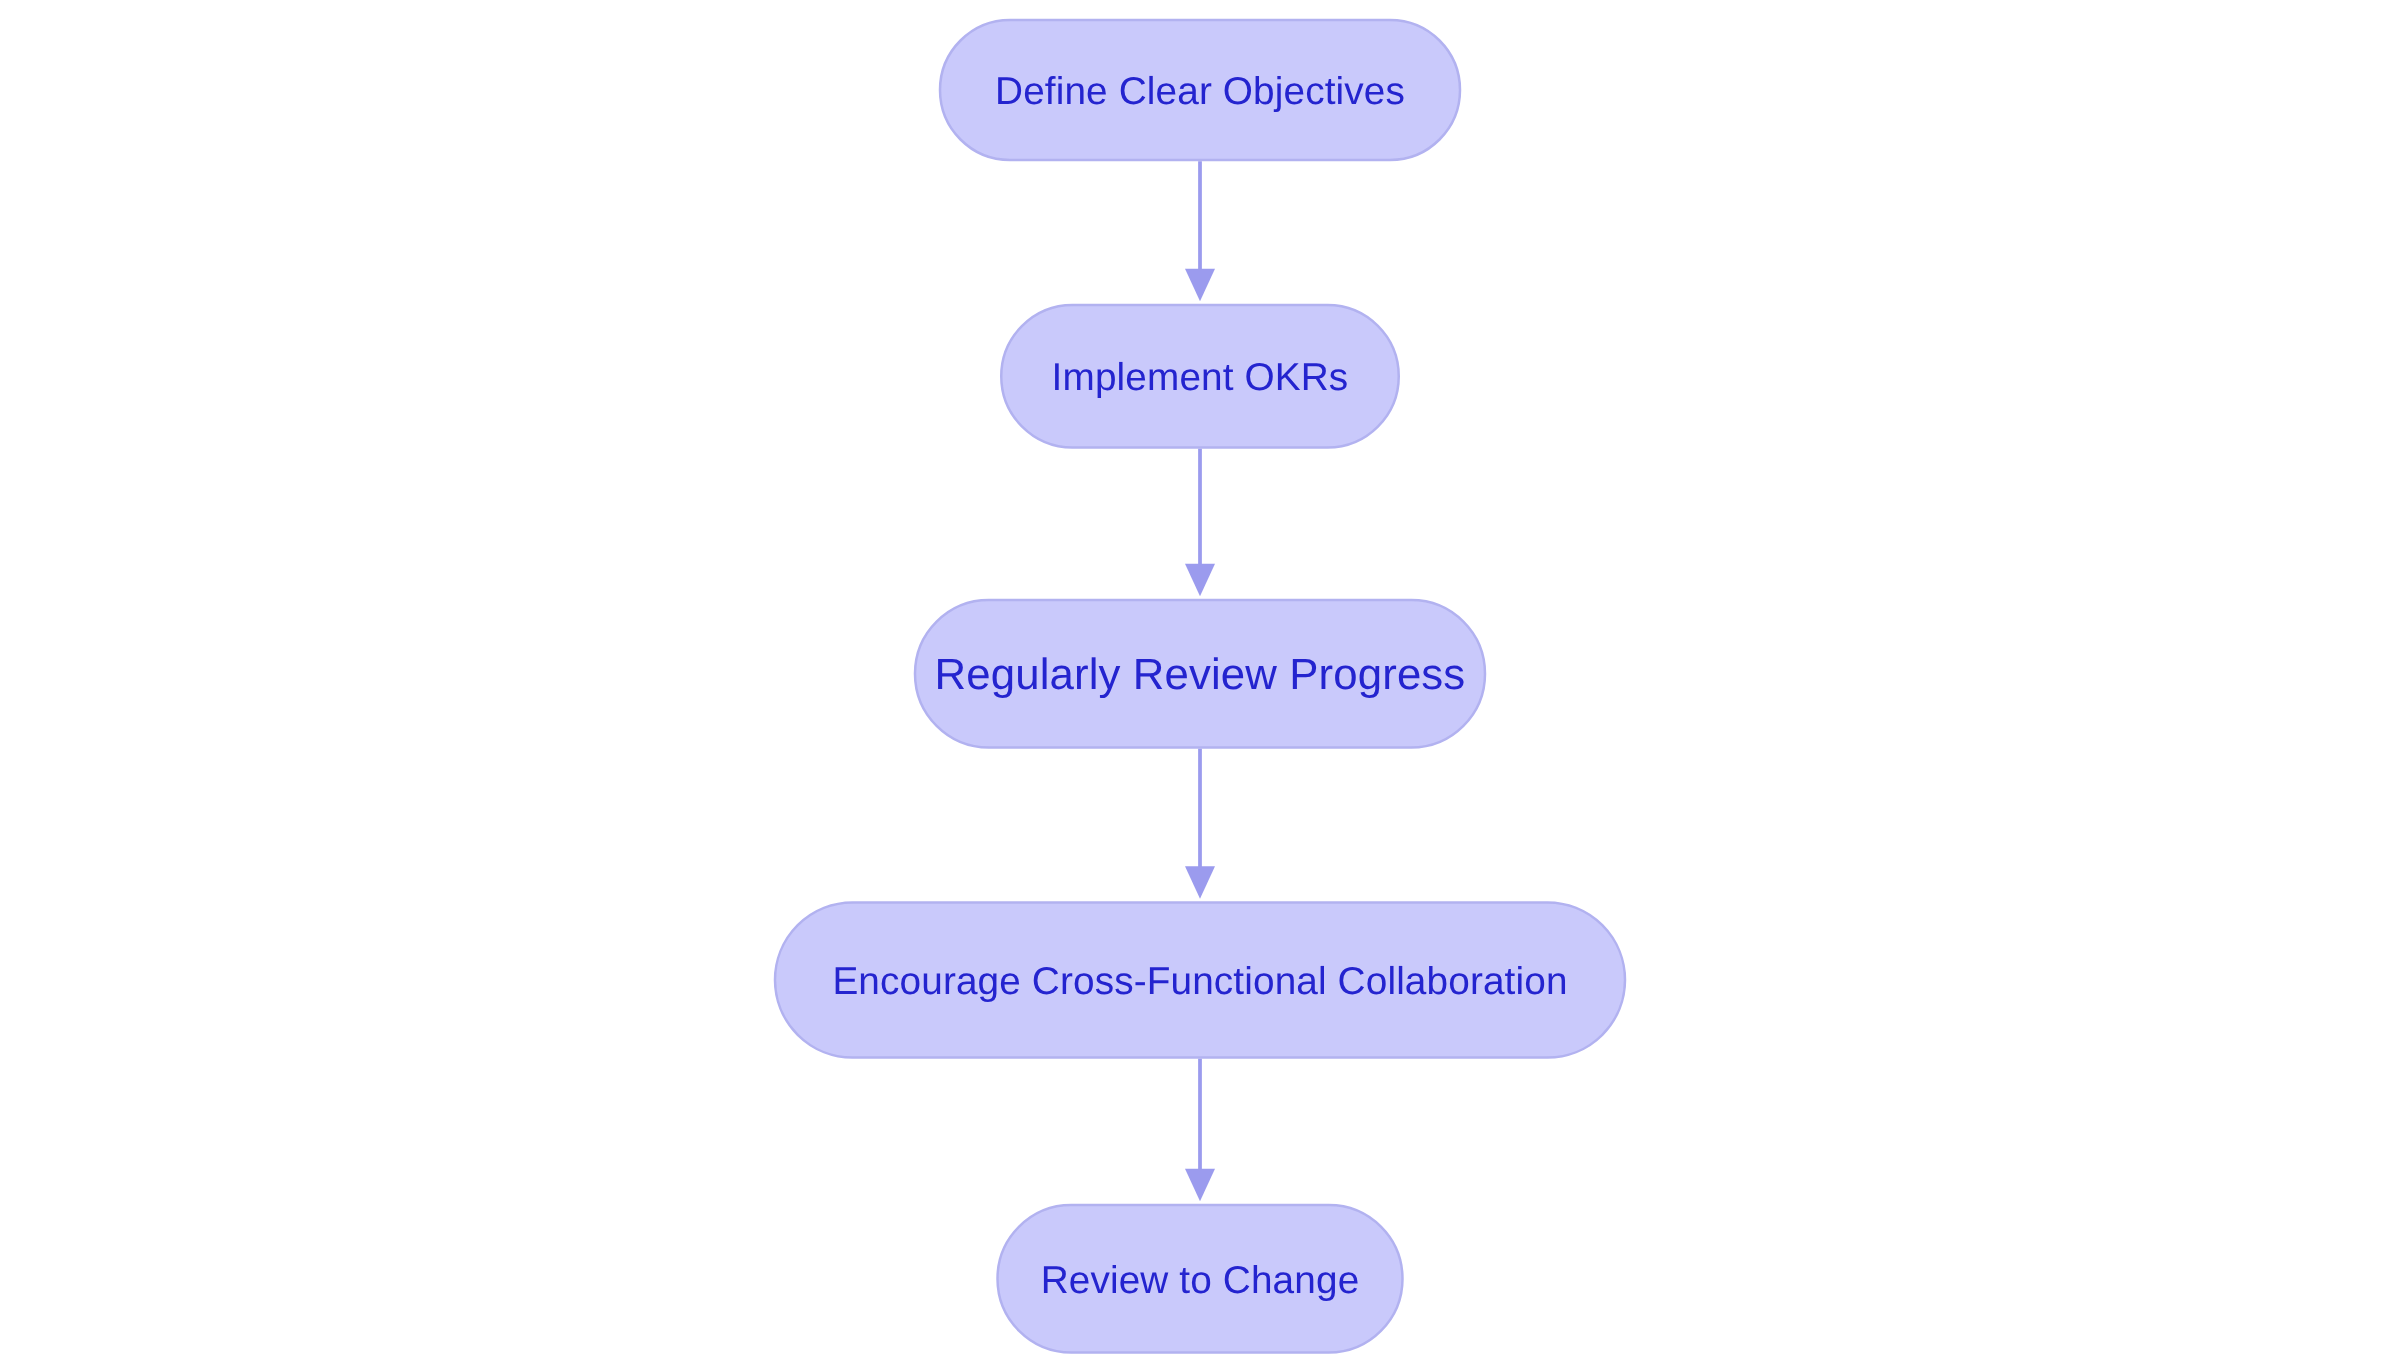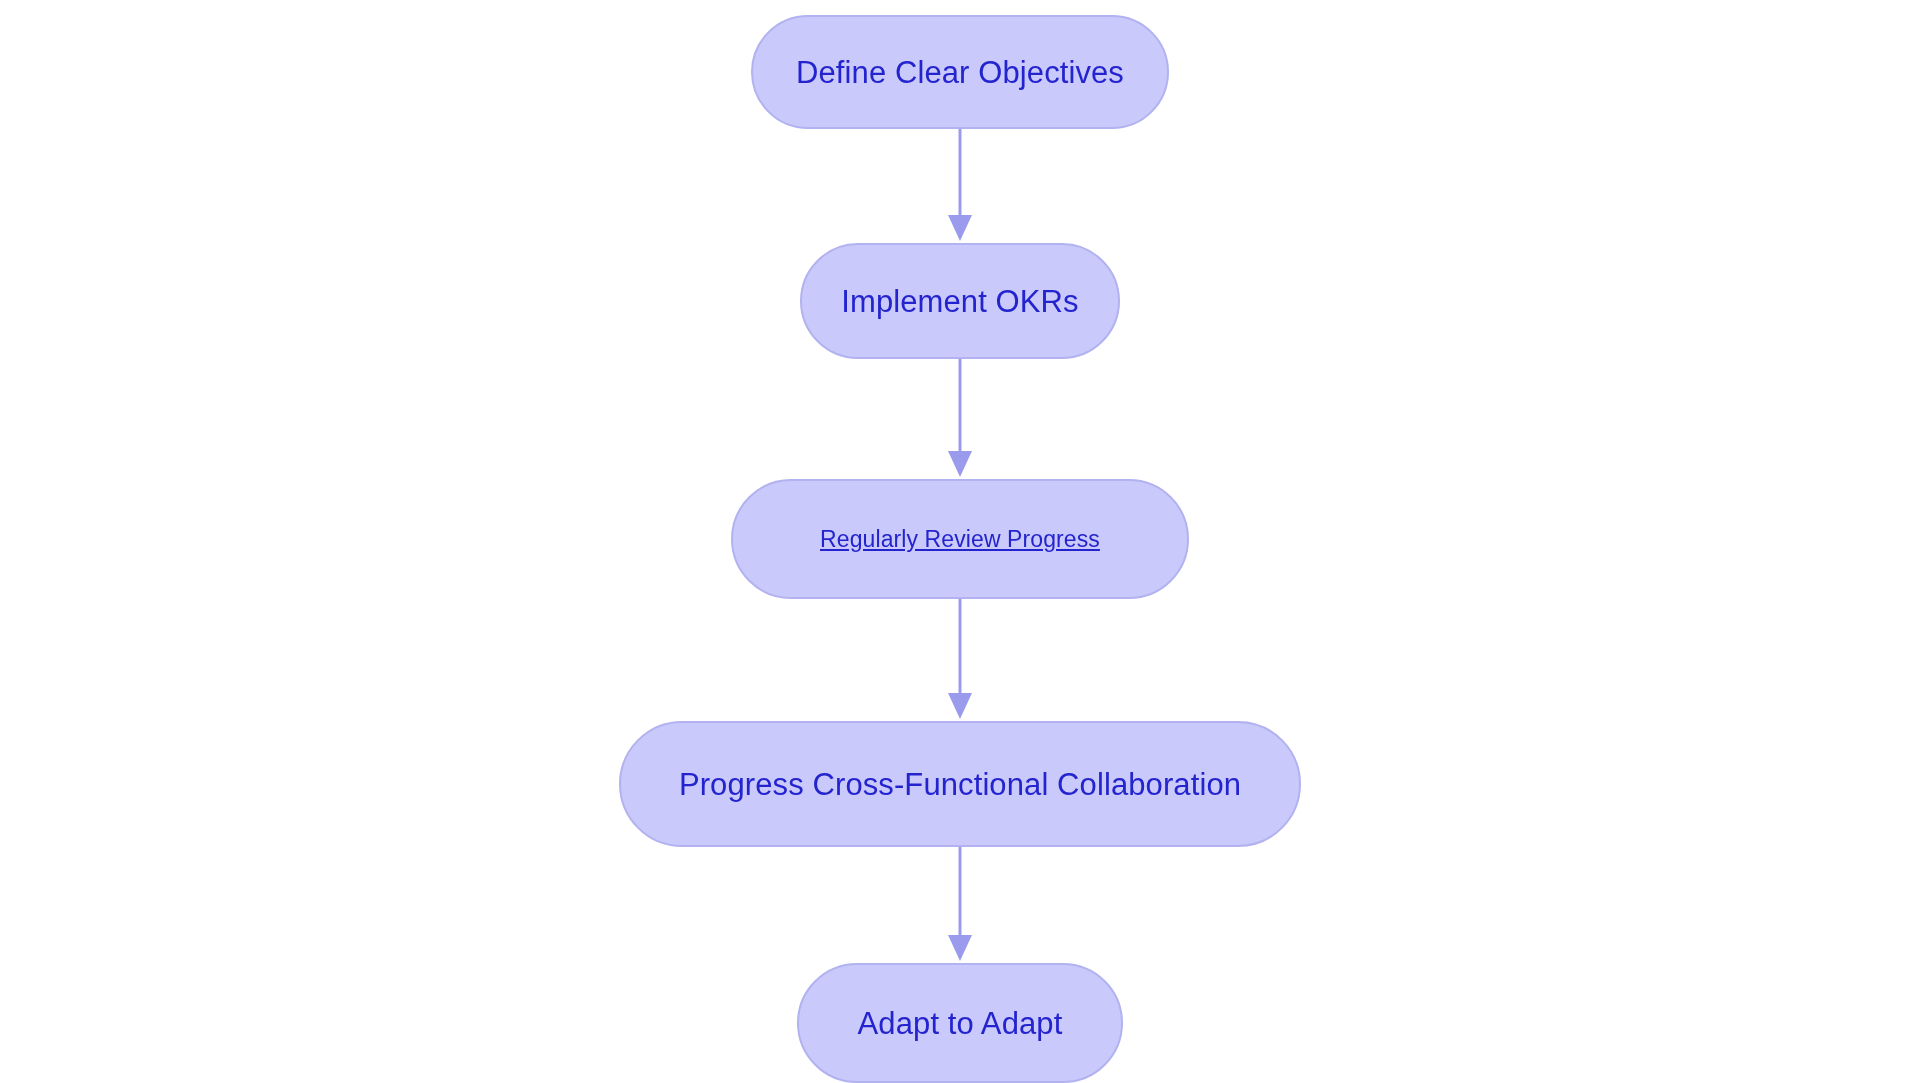--- a/index.html
+++ b/index.html
@@ -52,21 +52,21 @@
 
   .node-label {
     display: block;
     text-align: center;
     line-height: 1;
   }
 
   
   .node-1 { width: 418px; height: 118px; font-size: 31px; }
   .node-2 { width: 320px; height: 120px; font-size: 31px; justify-content: center; }
-  .node-3 { width: 458px; height: 124px; font-size: 23px; text-decoration: underline; }
+  .node-3 { width: 458px; height: 124px; font-size: 35px; }
   .node-4 { width: 682px; height: 130px; font-size: 31px; }
   .node-5 { width: 326px; height: 124px; font-size: 31px; }
 
   .connector {
     position: relative;
     width: 40px;
     display: flex;
     justify-content: center;
     align-items: flex-start;
   }
@@ -113,28 +113,28 @@
     </div>
 
     <div class="connector conn-3">
       <svg width="26" height="122" viewBox="0 0 26 122" aria-hidden="true">
         <line x1="13" y1="0" x2="13" y2="98" stroke="#9b9bee" stroke-width="3"></line>
         <polygon points="13,120 1,94 25,94" fill="#9b9bee"></polygon>
       </svg>
     </div>
 
     <div class="node node-4">
-      <span class="node-label">Progress Cross-Functional Collaboration</span>
+      <span class="node-label">Encourage Cross-Functional Collaboration</span>
     </div>
 
     <div class="connector conn-4">
       <svg width="26" height="116" viewBox="0 0 26 116" aria-hidden="true">
         <line x1="13" y1="0" x2="13" y2="92" stroke="#9b9bee" stroke-width="3"></line>
         <polygon points="13,114 1,88 25,88" fill="#9b9bee"></polygon>
       </svg>
     </div>
 
     <div class="node node-5">
-      <span class="node-label">Adapt to Adapt</span>
+      <span class="node-label">Review to Change</span>
     </div>
 
   </div>
 </div>
 
 </body></html>

